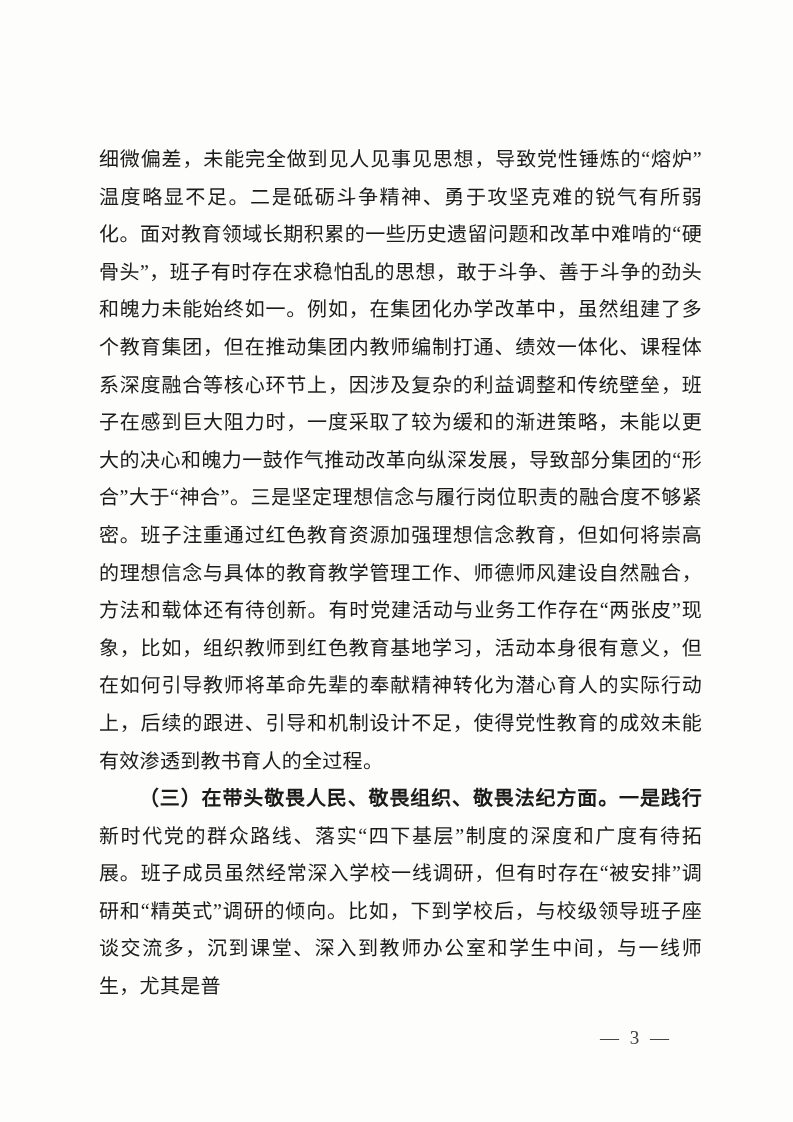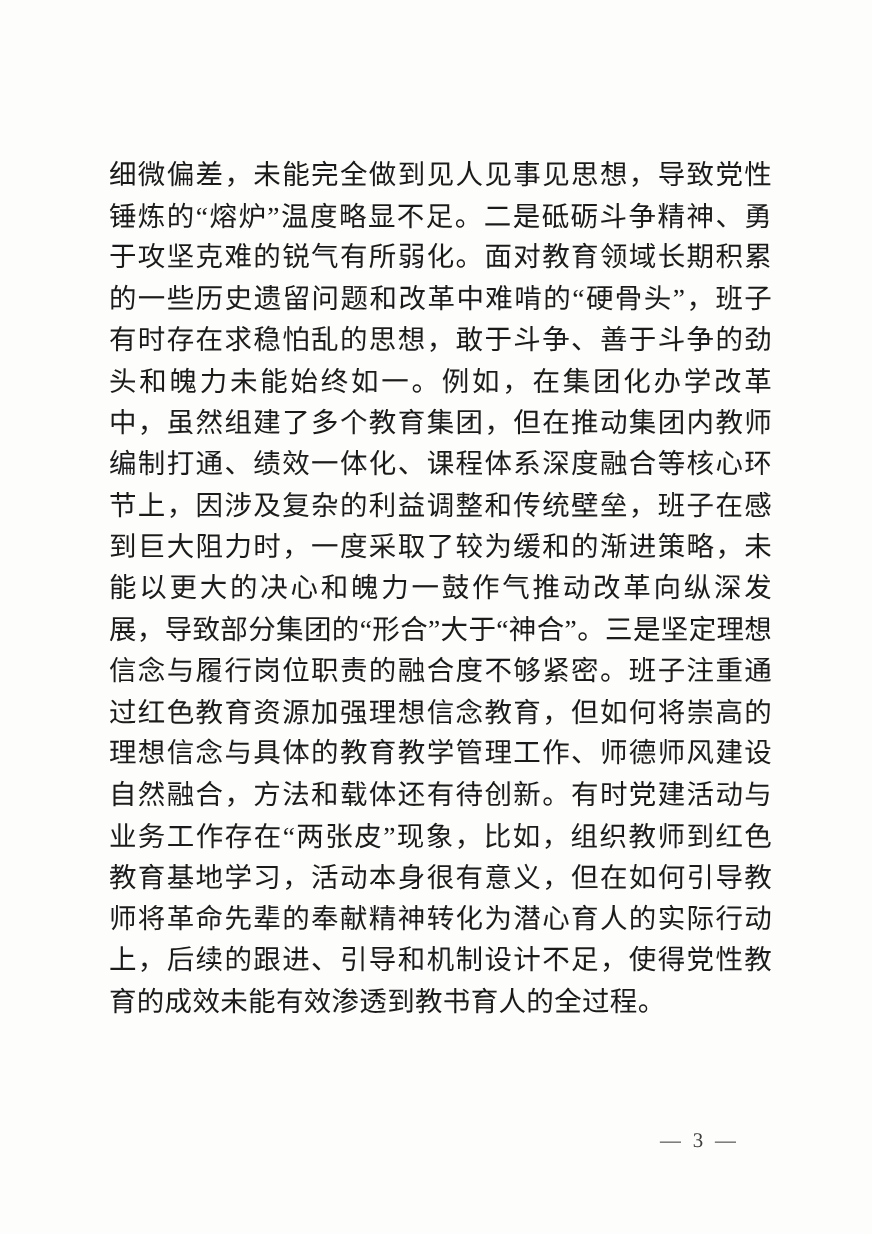--- a/index.html
+++ b/index.html
@@ -17,21 +17,21 @@
     width: 793px;
     height: 1122px;
     background: var(--page-bg, #fdfdfc);
   }
   .body-text {
     position: absolute;
     left: 99px;
     top: 141px;
     width: 603px;
     color: var(--text-color, #1b1b1b);
-    font-size: 25px;
+    font-size: 20px;
     line-height: 37.6px;
     text-align: justify;
     text-justify: inter-ideograph;
     letter-spacing: 0.3px;
   }
   .para { text-indent: 0; }
   .para.indent { text-indent: 2em; }
   .run { font-weight: normal; }
   .run.bold { font-weight: bold; }
   .page-number {
@@ -44,15 +44,16 @@
     letter-spacing: 3px;
     white-space: nowrap;
   }
 </style>
 </head>
 <body>
 
 <div class="page">
   <div class="body-text">
       <p class="para"><span class="run">细微偏差，未能完全做到见人见事见思想，导致党性锤炼的“熔炉”温度略显不足。二是砥砺斗争精神、勇于攻坚克难的锐气有所弱化。面对教育领域长期积累的一些历史遗留问题和改革中难啃的“硬骨头”，班子有时存在求稳怕乱的思想，敢于斗争、善于斗争的劲头和魄力未能始终如一。例如，在集团化办学改革中，虽然组建了多个教育集团，但在推动集团内教师编制打通、绩效一体化、课程体系深度融合等核心环节上，因涉及复杂的利益调整和传统壁垒，班子在感到巨大阻力时，一度采取了较为缓和的渐进策略，未能以更大的决心和魄力一鼓作气推动改革向纵深发展，导致部分集团的“形合”大于“神合”。三是坚定理想信念与履行岗位职责的融合度不够紧密。班子注重通过红色教育资源加强理想信念教育，但如何将崇高的理想信念与具体的教育教学管理工作、师德师风建设自然融合，方法和载体还有待创新。有时党建活动与业务工作存在“两张皮”现象，比如，组织教师到红色教育基地学习，活动本身很有意义，但在如何引导教师将革命先辈的奉献精神转化为潜心育人的实际行动上，后续的跟进、引导和机制设计不足，使得党性教育的成效未能有效渗透到教书育人的全过程。</span></p>
+      <p class="para indent"><span class="run bold">（三）在带头敬畏人民、敬畏组织、敬畏法纪方面。一是践行</span><span class="run">新时代党的群众路线、落实“四下基层”制度的深度和广度有待拓展。班子成员虽然经常深入学校一线调研，但有时存在“被安排”调研和“精英式”调研的倾向。比如，下到学校后，与校级领导班子座谈交流多，沉到课堂、深入到教师办公室和学生中间，与一线师生，尤其是普</span></p>
     </div>
   <div class="page-number">— 3 —</div>
 </div>
 
 </body></html>

